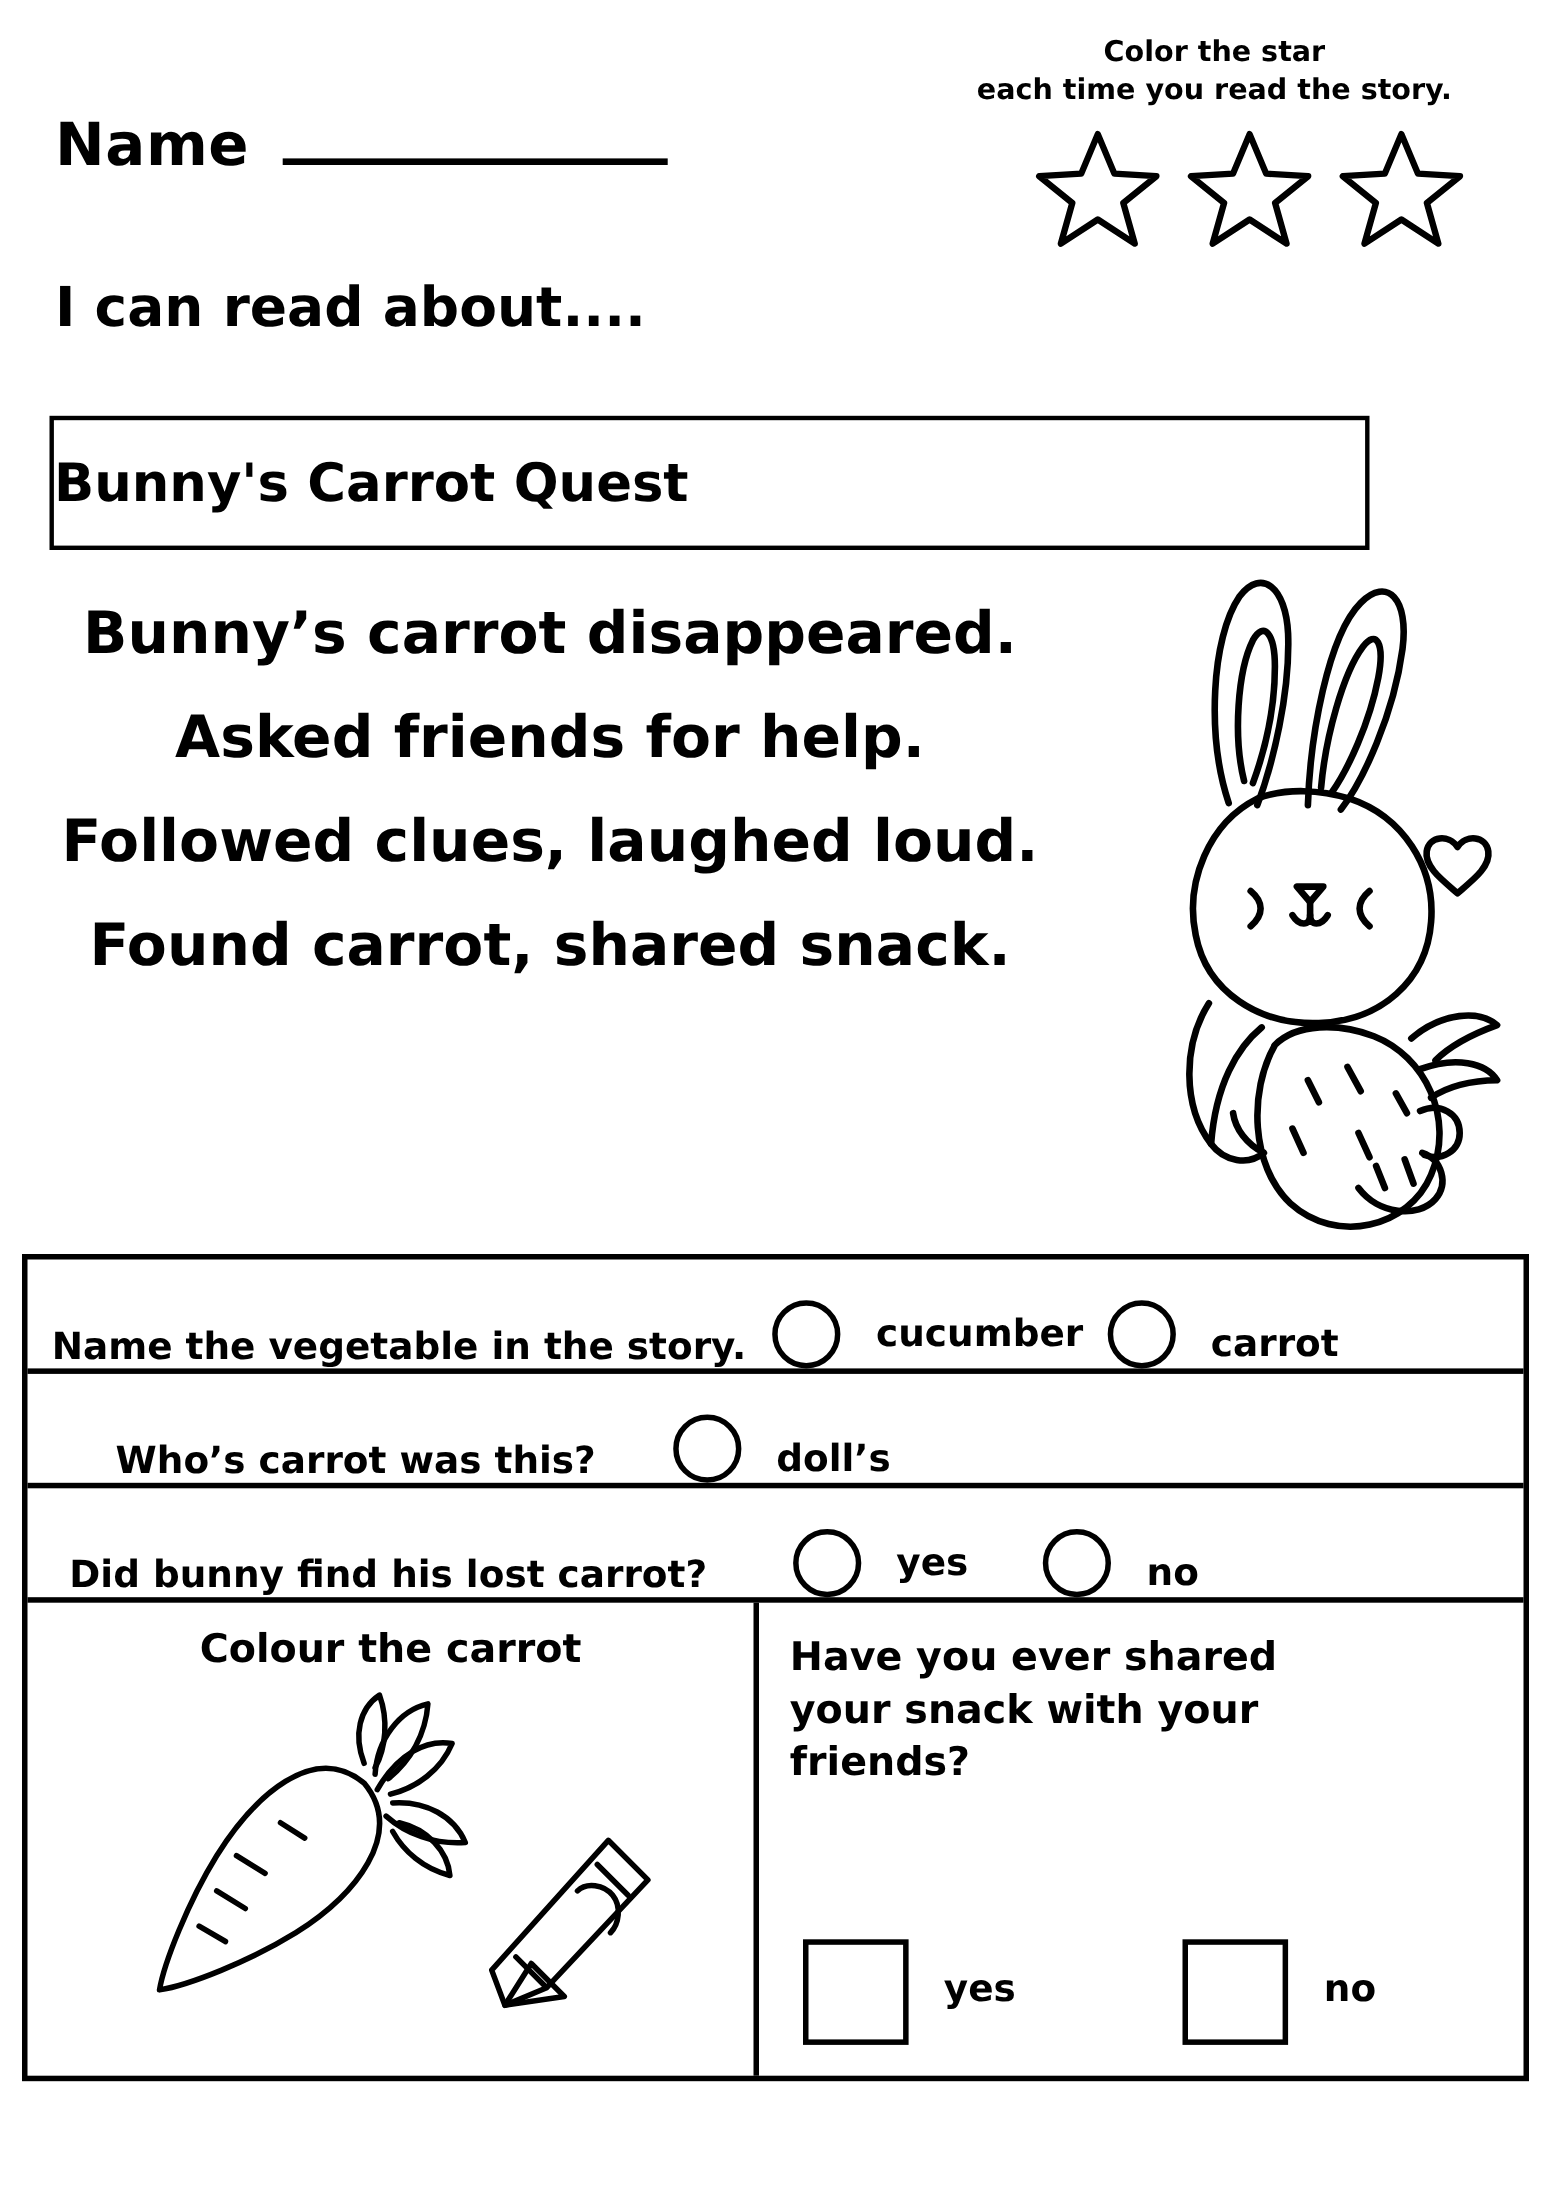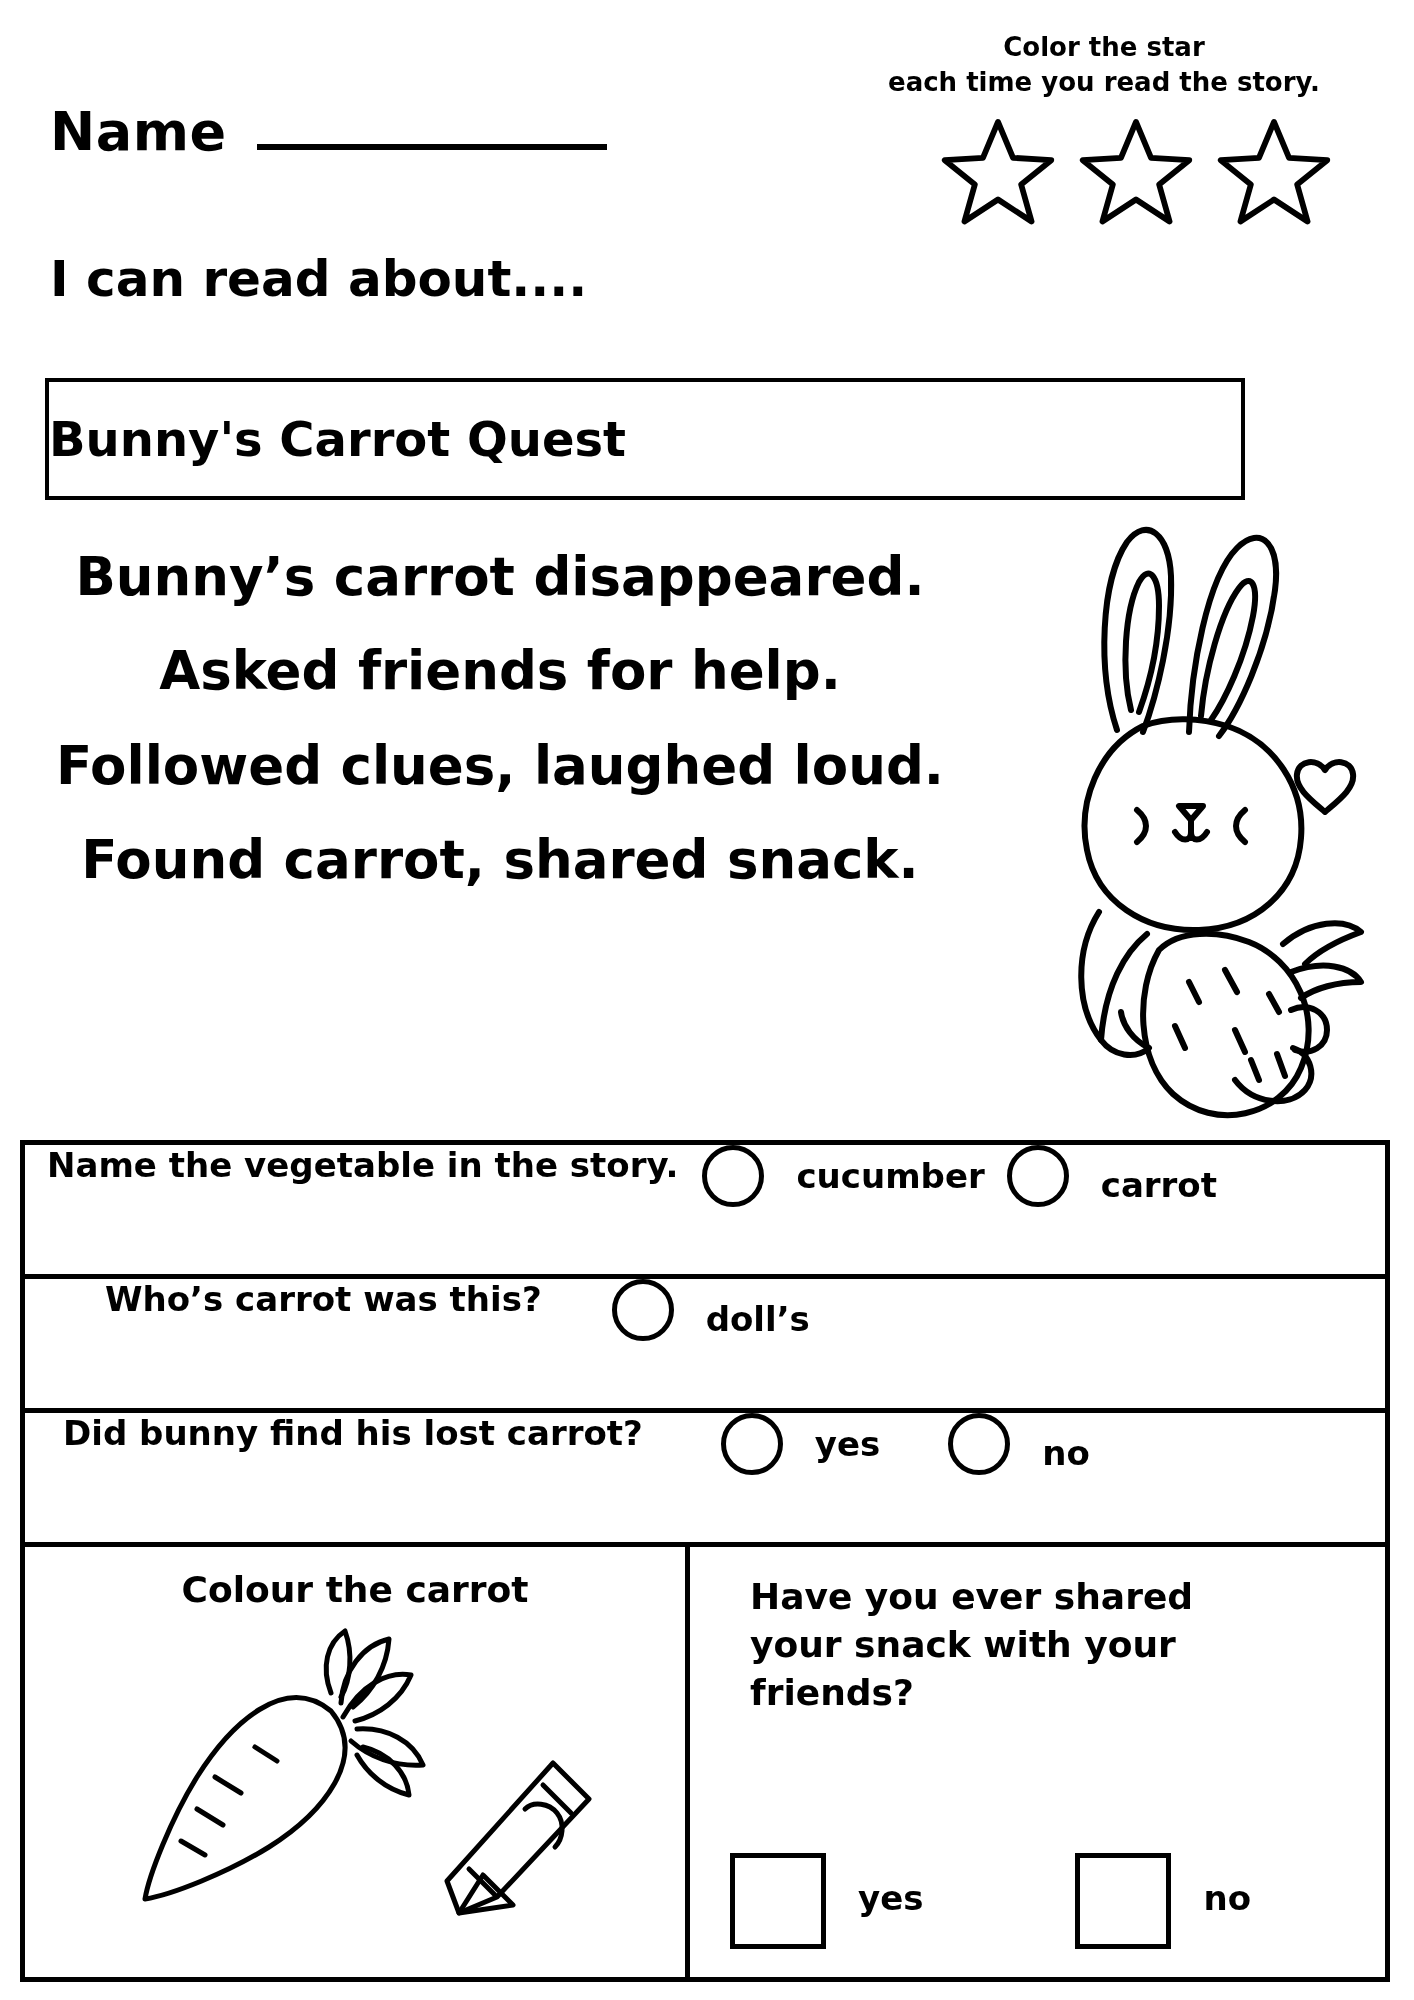--- a/index.html
+++ b/index.html
@@ -113,23 +113,23 @@
   .qblock {
     position: absolute;
     left: 20px;
     top: 1140px;
     width: 1370px;
     border: 5px solid #000;
     box-sizing: border-box;
   }
   .qrow {
     border-bottom: 5px solid #000;
-    height: 134px;
-    display: flex;
-    align-items: flex-start;
+    height: 104px;
+    display: flex;
+    align-items: flex-end;
     padding: 0 14px;
     box-sizing: border-box;
     position: relative;
   }
   .qrow:last-child { border-bottom: none; }
   .qtext {
     font-size: 34px;
     font-weight: 700;
     white-space: nowrap;
   }
@@ -191,21 +191,21 @@
   .crayon-art {
     position: absolute;
     left: 400px;
     top: 200px;
     width: 180px;
     height: 180px;
   }
   .bottom-right {
     flex: 1;
     position: relative;
-    padding: 26px 0 0 60px;
+    padding: 26px 0 0 28px;
     box-sizing: border-box;
   }
   .prompt {
     font-size: 36px;
     font-weight: 700;
     line-height: 1.33;
     width: 520px;
   }
   .checkrow {
     position: absolute;

